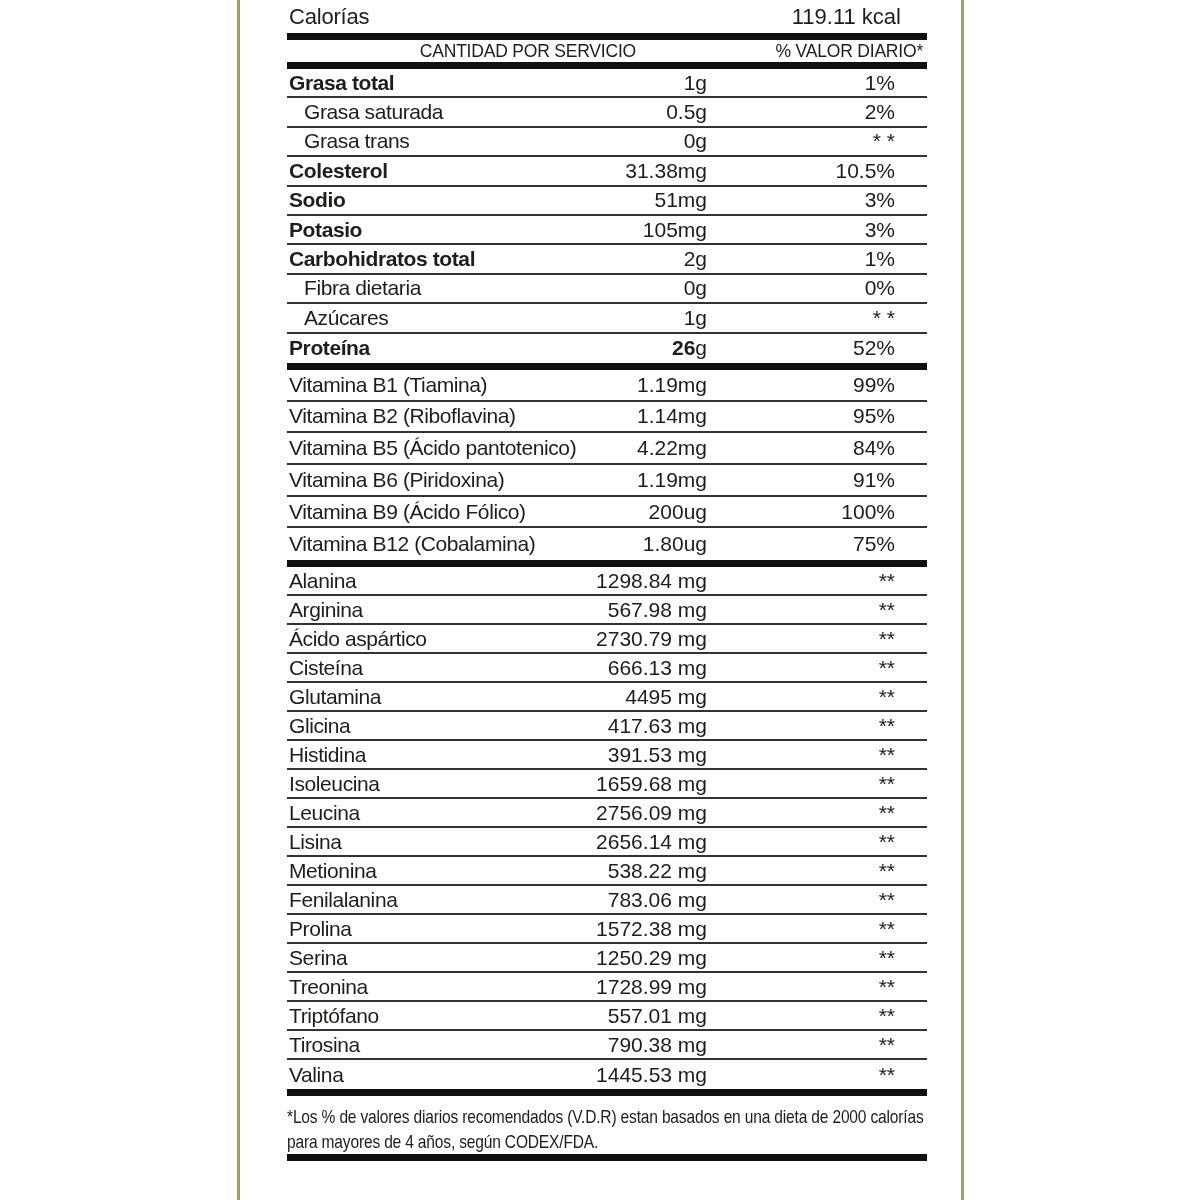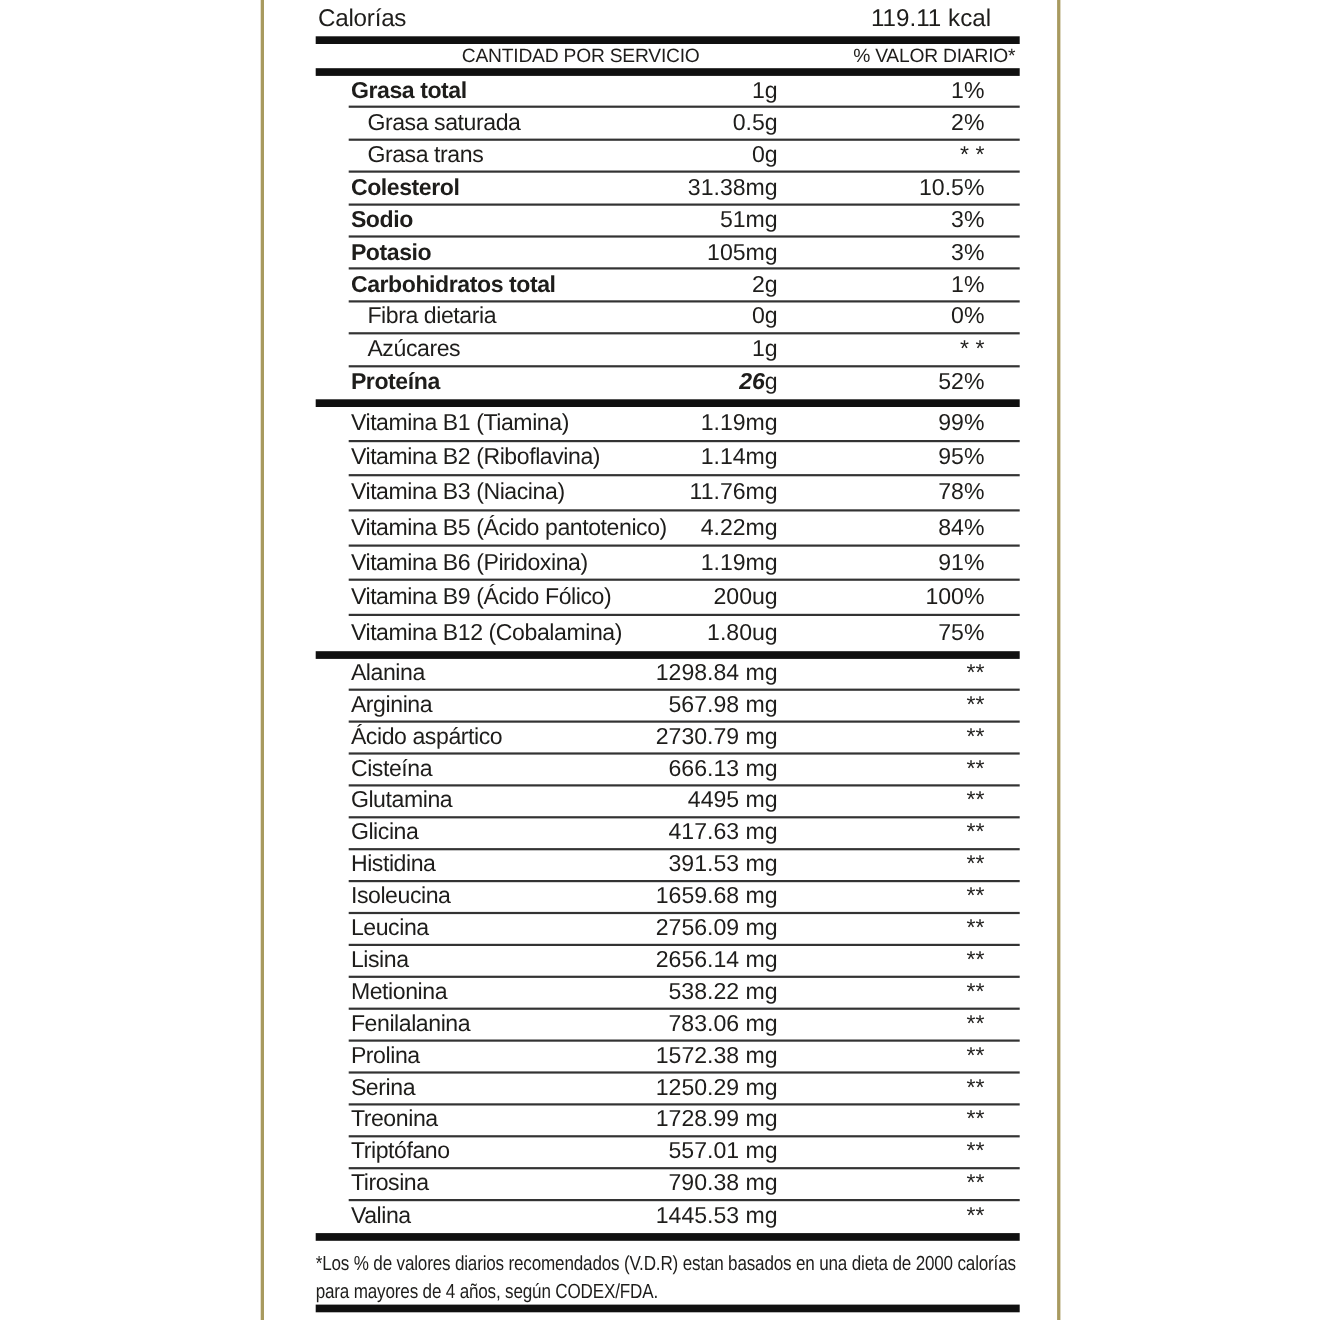--- a/index.html
+++ b/index.html
@@ -22,29 +22,29 @@
   .cal-label { position:absolute; left:2px; top:50%; transform:translateY(-50%); letter-spacing:-0.2px; }
   .cal-value { position:absolute; right:26px; top:50%; transform:translateY(-50%); }
 
   .bar { height:7px; background:var(--bar,#101010); }
 
   .hdr-row { position:relative; height:22px; font-size:17.5px; }
   .hdr { position:absolute; top:50%; transform:translateY(-50%); white-space:nowrap; letter-spacing:-0.2px; }
   .hdr-amt { right:291px; }
   .hdr-pct { right:4px; }
 
-  .row { position:relative; height:29.4px; border-bottom:2px solid var(--rule,#333333); font-size:21px;margin-left:30px; }
+  .row { position:relative; height:29.4px; border-bottom:2px solid var(--rule,#333333); font-size:21px; }
   .section.vitamins .row { height:31.7px; }
   .section.amino    .row { height:29px; }
   .section .row:last-child { border-bottom:none; }
   .row .name { position:absolute; left:2px; top:50%; transform:translateY(-50%); white-space:nowrap; letter-spacing:-0.4px; }
   .row.indent .name { left:17px;text-align:right; }
   .row.bold .name { font-weight:700; }
   .row .amt { position:absolute; right:220px; top:50%; transform:translateY(-50%); white-space:nowrap; }
-  .row .amt b { font-weight:700;font-style:italic; }
+  .row .amt b { font-weight:700; }
   .row .pct { position:absolute; right:32px; top:50%; transform:translateY(-50%); white-space:nowrap; }
 
   .footnote { height:58px; padding-top:8px; font-size:18.5px; line-height:25px; }
   .fn-line { white-space:nowrap; transform:scaleX(0.84); transform-origin:left center; letter-spacing:-0.2px; }
 </style>
 </head>
 <body>
 
 <div class="canvas" style="--accent: #a89a5f; --bar: #101010; --rule: #333333; --text: #1e1d1b;">
   <div class="gold-line left"></div>
@@ -126,25 +126,20 @@
     <span class="name">Vitamina B1 (Tiamina)</span>
     <span class="amt">1.19mg</span>
     <span class="pct">99%</span>
   </div>
         <div class="row">
     <span class="name">Vitamina B2 (Riboflavina)</span>
     <span class="amt">1.14mg</span>
     <span class="pct">95%</span>
   </div>
         <div class="row">
-    <span class="name">Vitamina B3 (Niacina)</span>
-    <span class="amt">11.76mg</span>
-    <span class="pct">78%</span>
-  </div>
-        <div class="row">
     <span class="name">Vitamina B5 (Ácido pantotenico)</span>
     <span class="amt">4.22mg</span>
     <span class="pct">84%</span>
   </div>
         <div class="row">
     <span class="name">Vitamina B6 (Piridoxina)</span>
     <span class="amt">1.19mg</span>
     <span class="pct">91%</span>
   </div>
         <div class="row">

